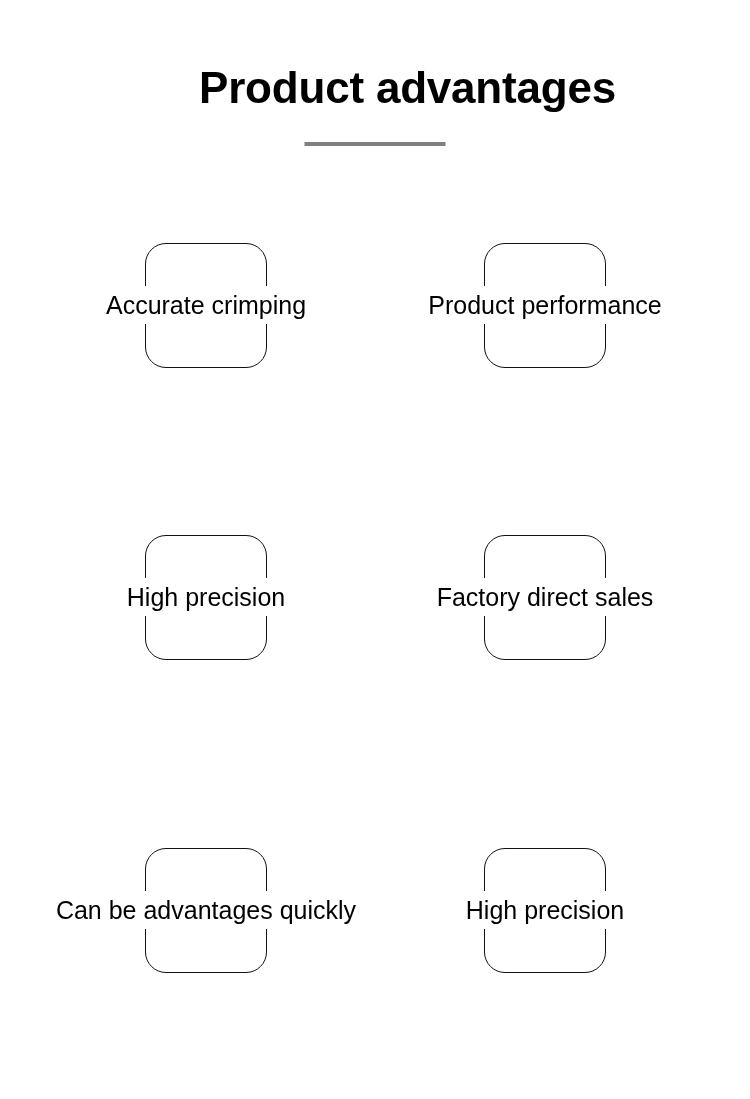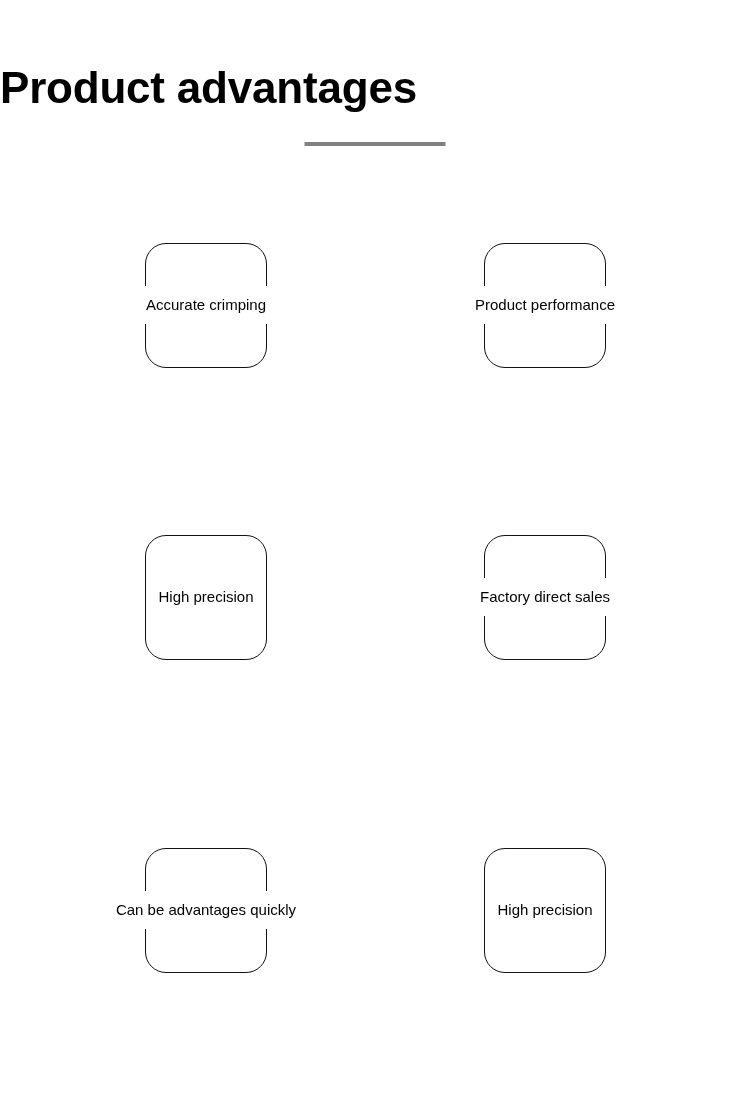--- a/index.html
+++ b/index.html
@@ -34,21 +34,21 @@
     margin: 0;
     position: absolute;
     top: 62px;
     left: 0;
     width: 616px;
     font-size: 44px;
     line-height: 52px;
     font-weight: bold;
     color: #000000;
     letter-spacing: -0.2px;
-    text-align: left;
+    text-align: right;
     white-space: nowrap;
   }
   .title-divider {
     position: absolute;
     top: 142px;
     left: 50%;
     transform: translateX(-50%);
     width: 141px;
     height: 4px;
     background: #808080;
@@ -84,21 +84,21 @@
   }
 
   
   .card-label {
     position: absolute;
     left: 50%;
     top: 62px;
     transform: translate(-50%, -50%);
     background: #ffffff;
     color: #000000;
-    font-size: 15px;
+    font-size: 25px;
     line-height: 30px;
     font-weight: normal;
     white-space: nowrap;
     padding: 4px 6px;
     text-align: center;
   }
 
   
   .col-left  { left: 206px; }
   .col-right { left: 545px; }

